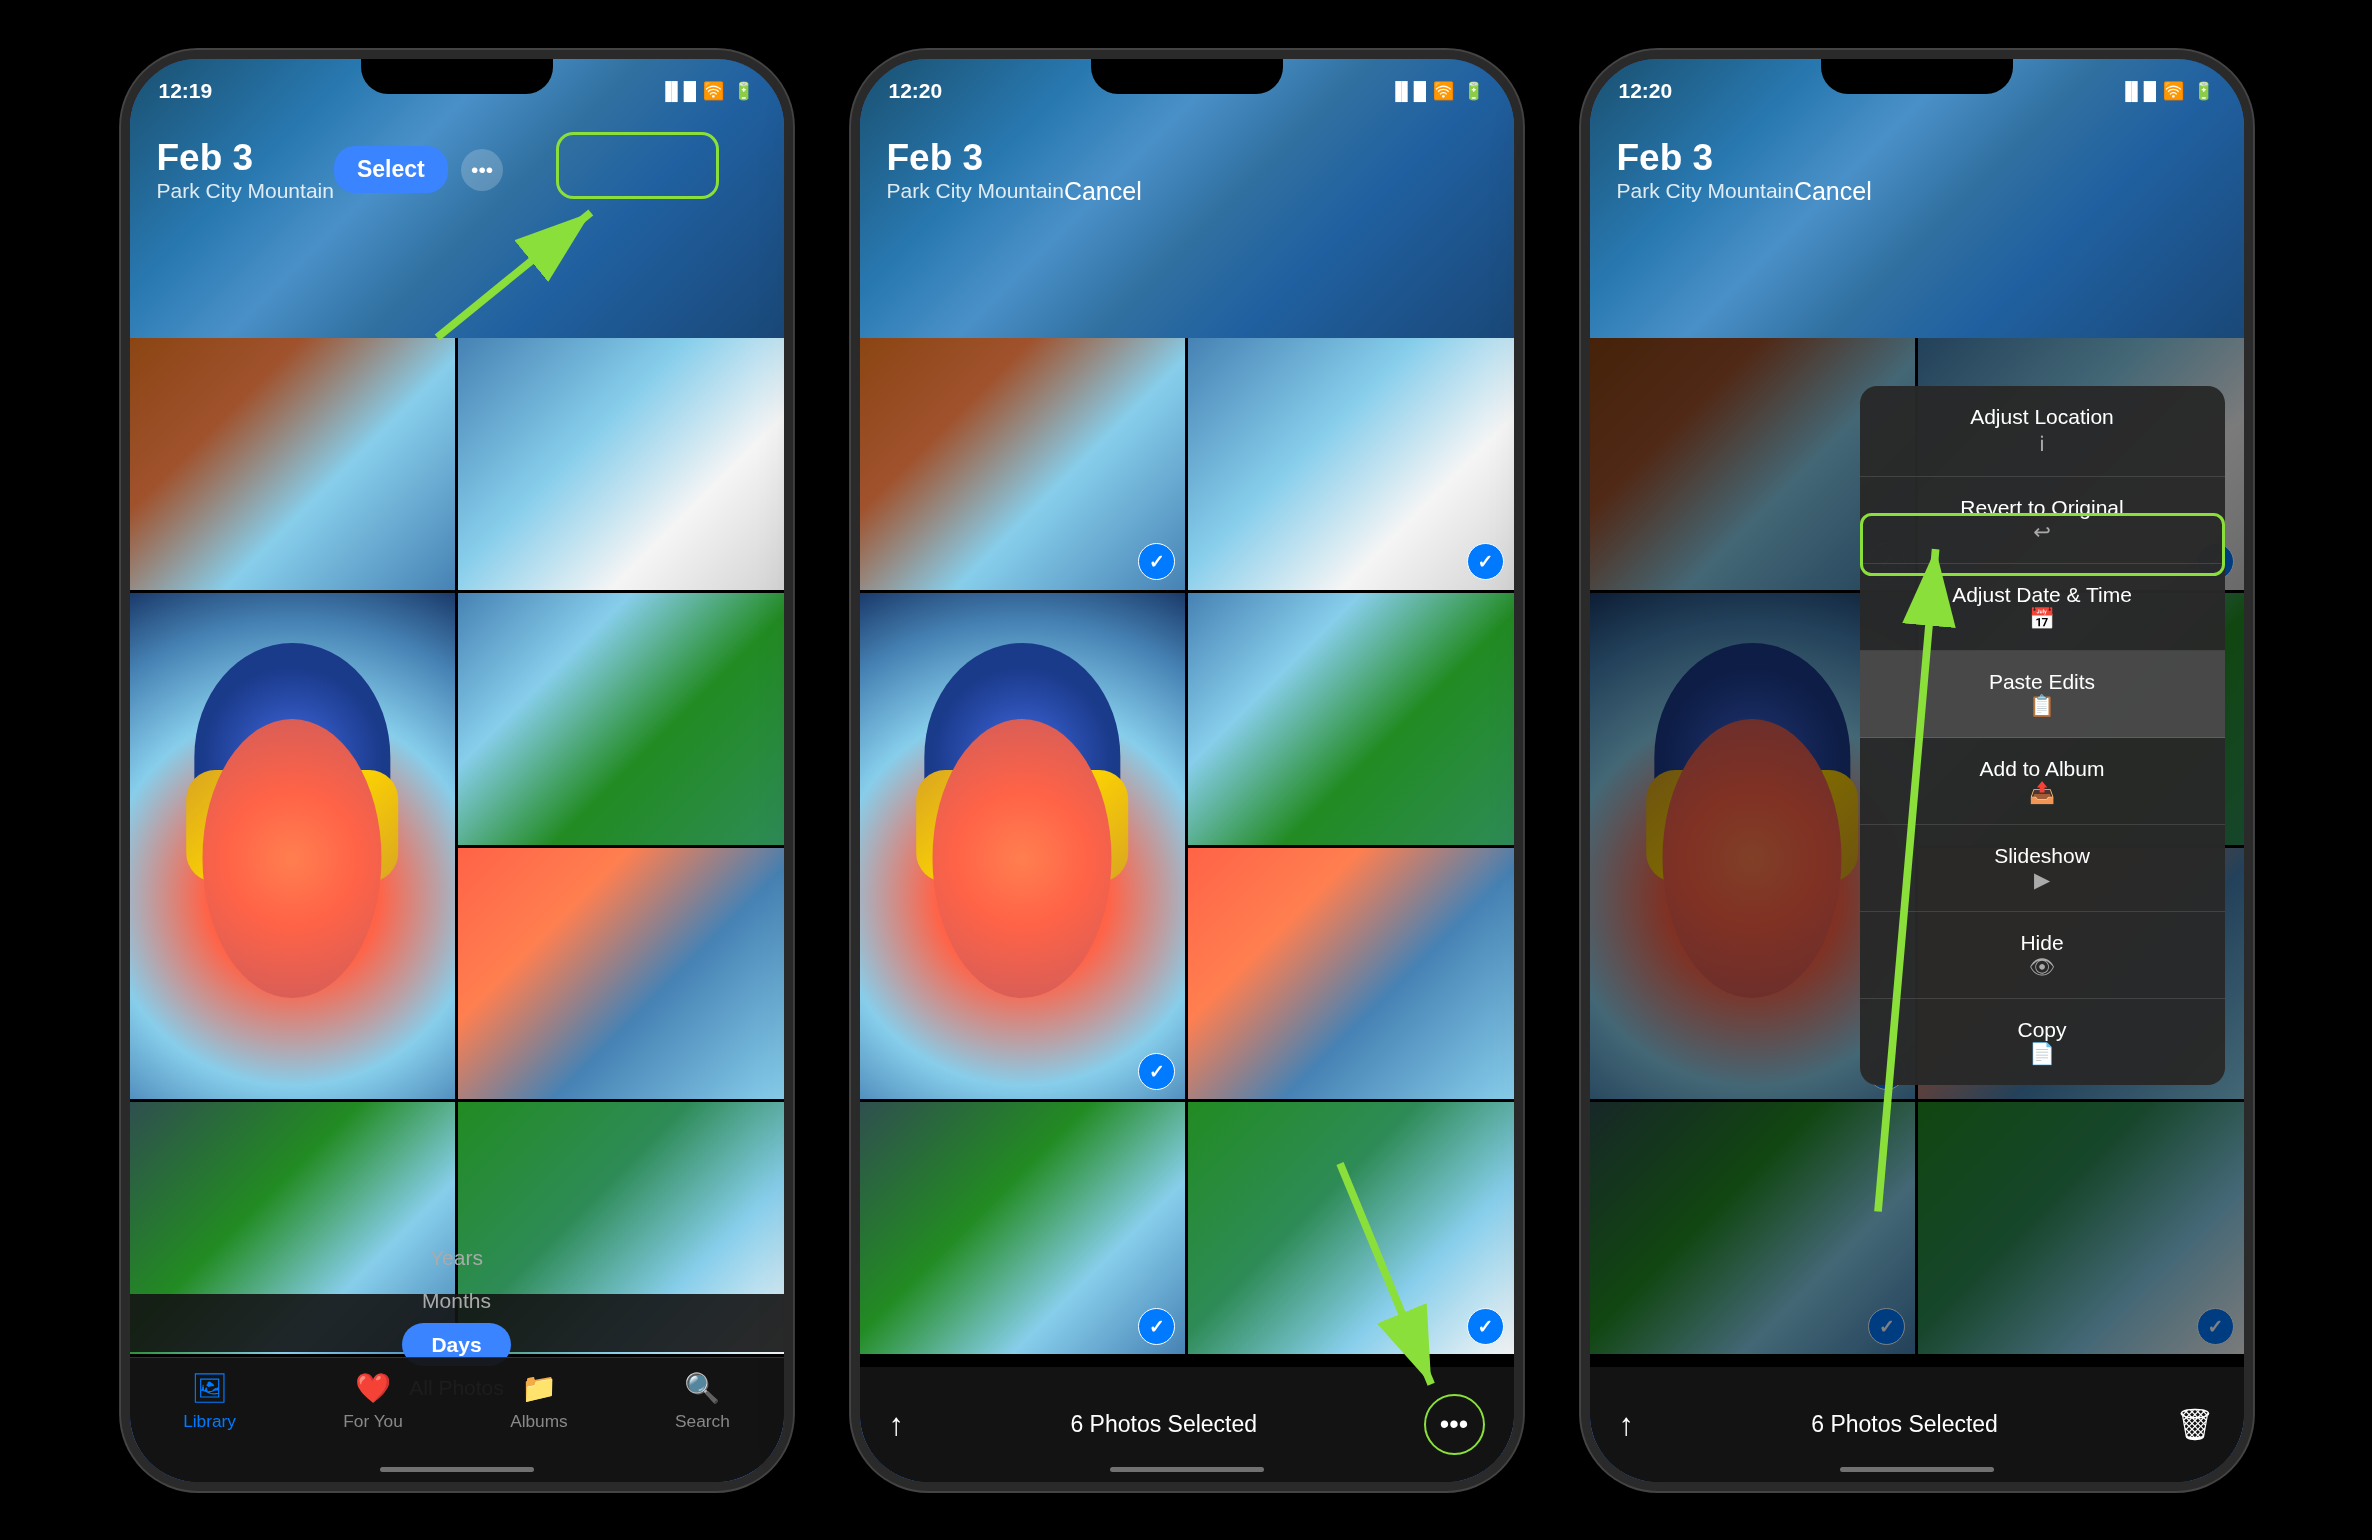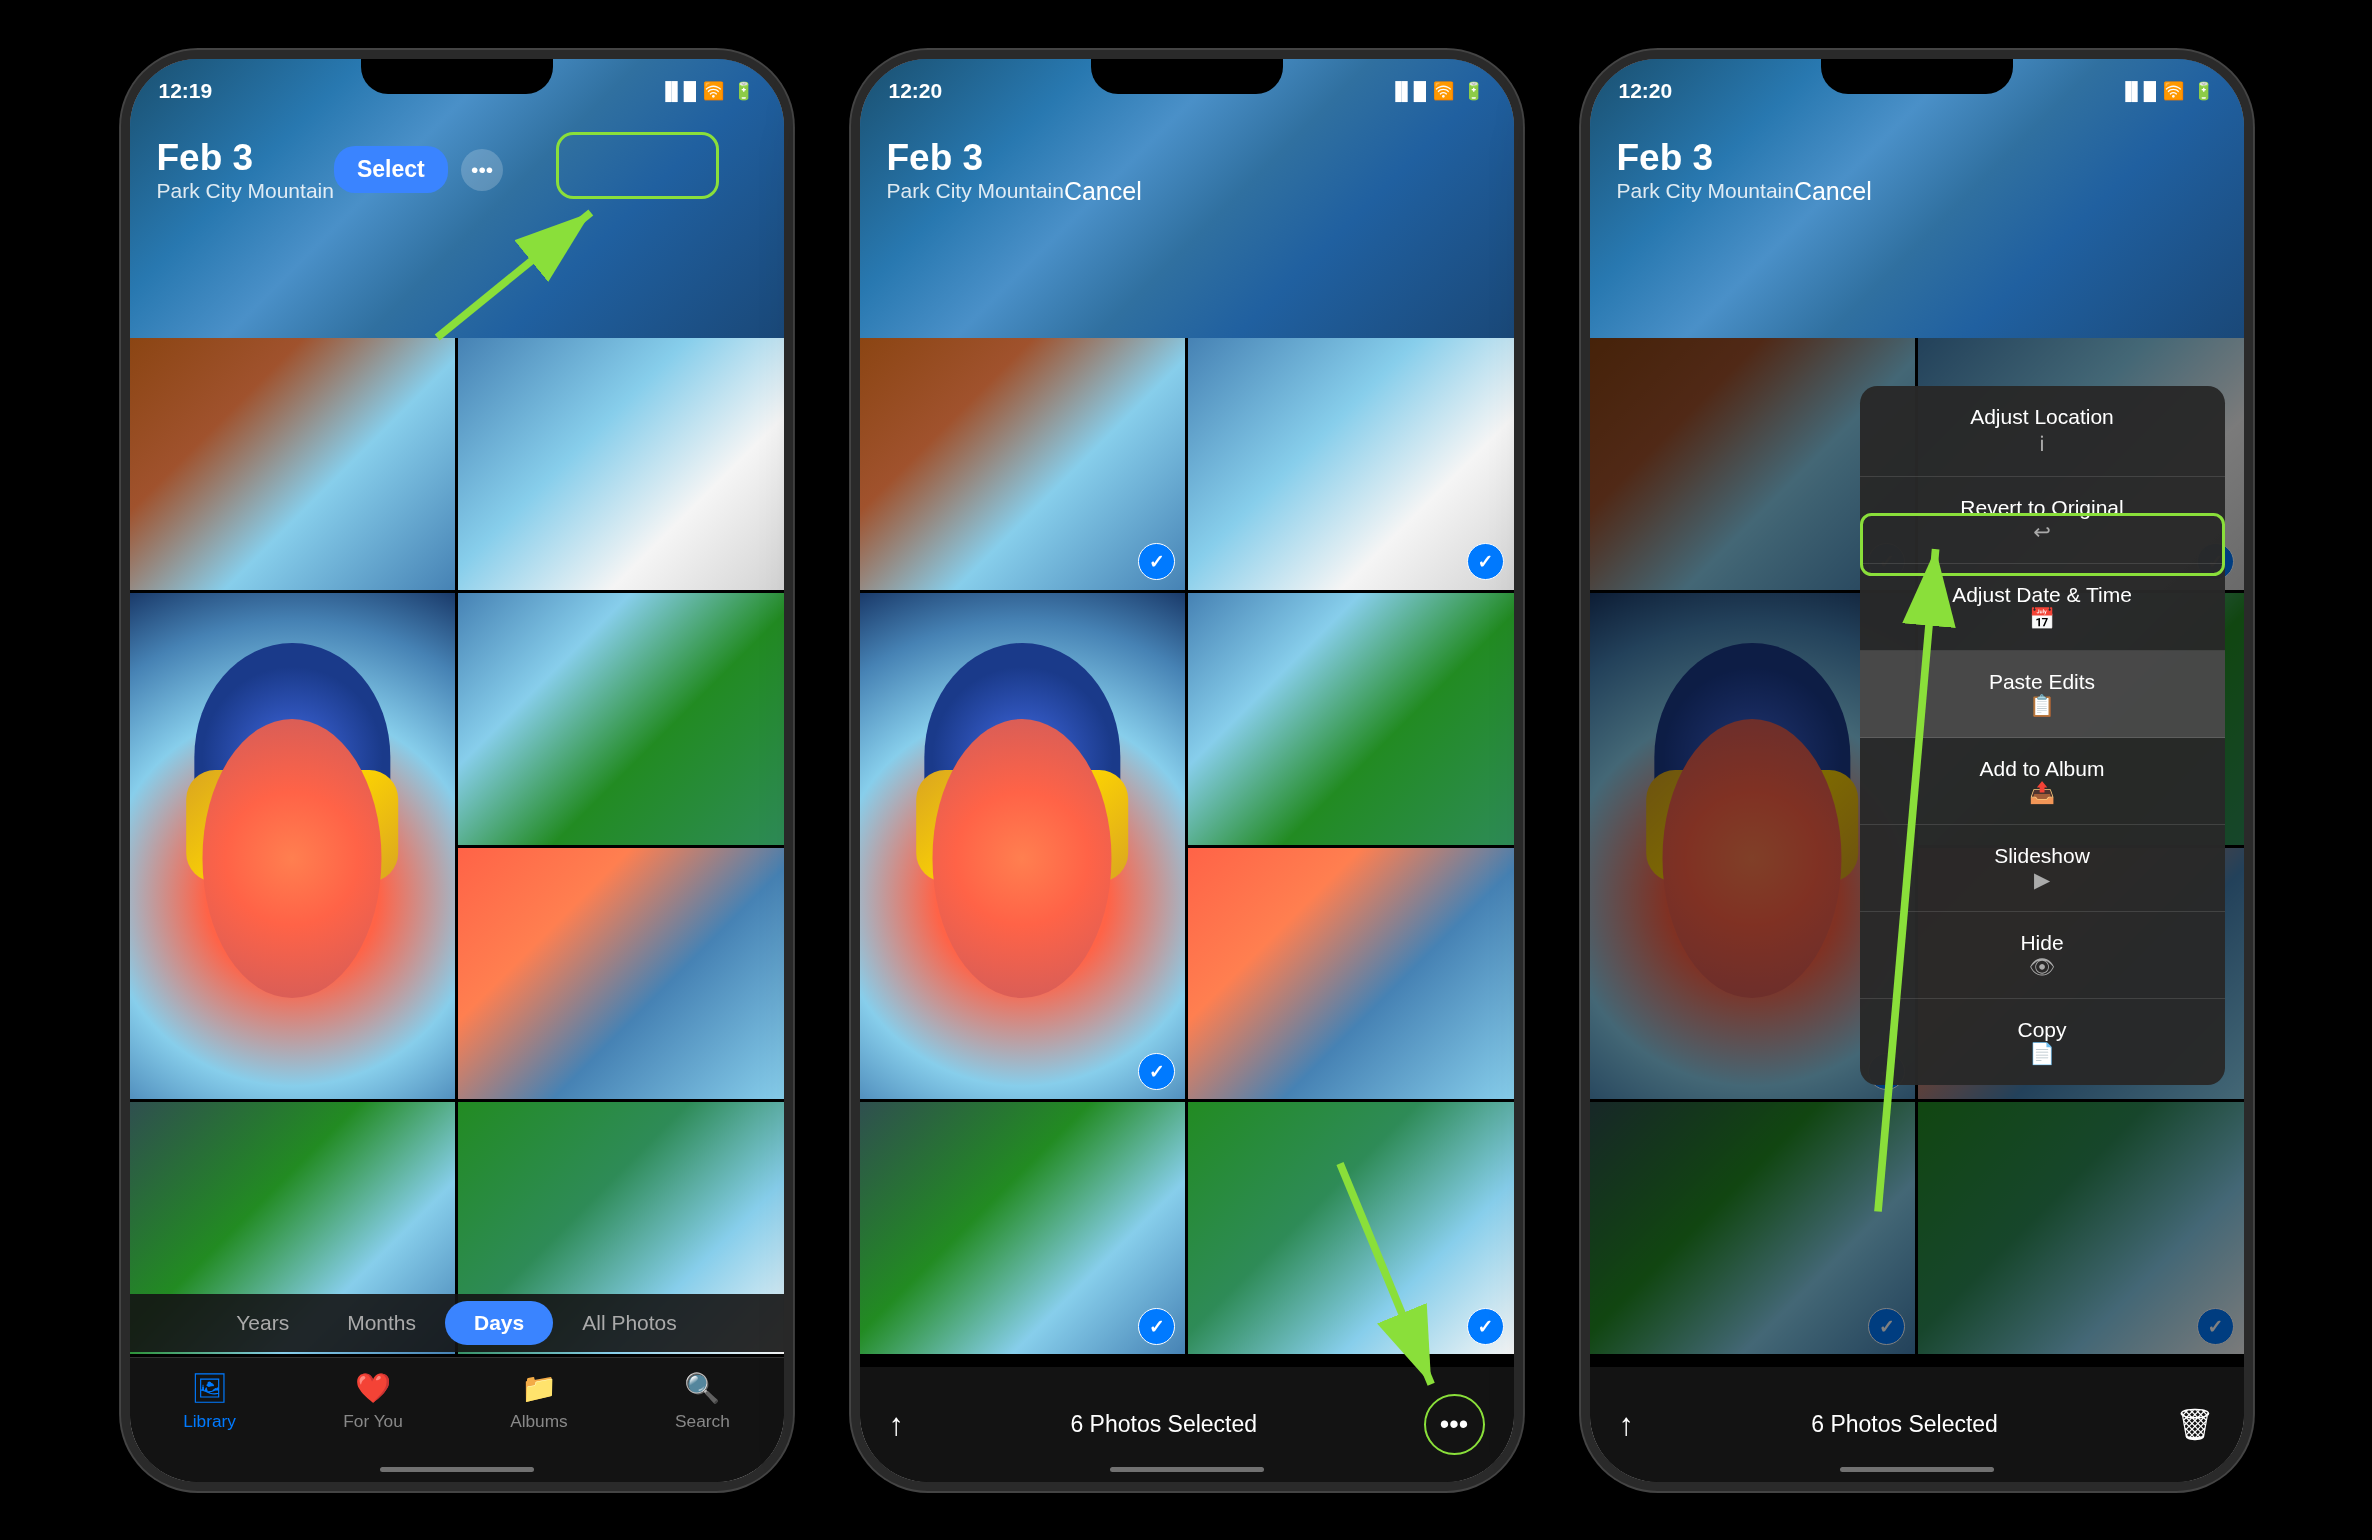--- a/index.html
+++ b/index.html
@@ -12,21 +12,21 @@
       justify-content: center;
       gap: 58px;
       font-family: -apple-system, 'SF Pro Display', 'Helvetica Neue', sans-serif;
       overflow: hidden;
     }
 
     
     .phone {
       width: 672px;
       height: 1441px;
-      background: #a3a3a3;
+      background: #3b82f6;
       border-radius: 77px;
       border: 9.6px solid #2a2a2a;
       position: relative;
       overflow: hidden;
       box-shadow: 0 0 0 1.9px #444, 0 29px 77px rgba(0,0,0,0.8);
       flex-shrink: 0;
     }
 
     .phone-inner {
       width: 100%;
@@ -295,20 +295,21 @@
       position: absolute;
       bottom: 130px;
       left: 0;
       right: 0;
       height: 58px;
       background: rgba(20,20,20,0.9);
       display: flex;
       align-items: center;
       justify-content: center;
       gap: 0;
+      flex-direction: column;
     }
 
     .time-btn {
       color: #aaa;
       background: none;
       border: none;
       font-size: 21px;
       padding: 9.6px 29px;
       cursor: pointer;
       border-radius: 29px;

